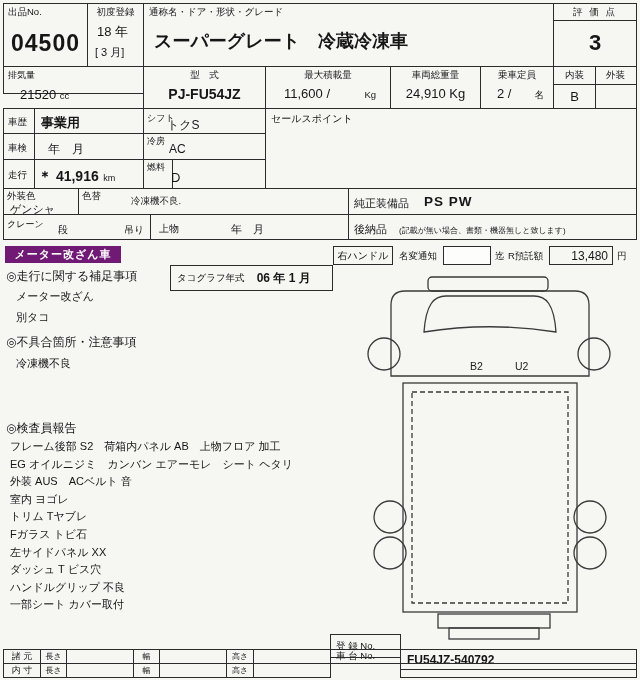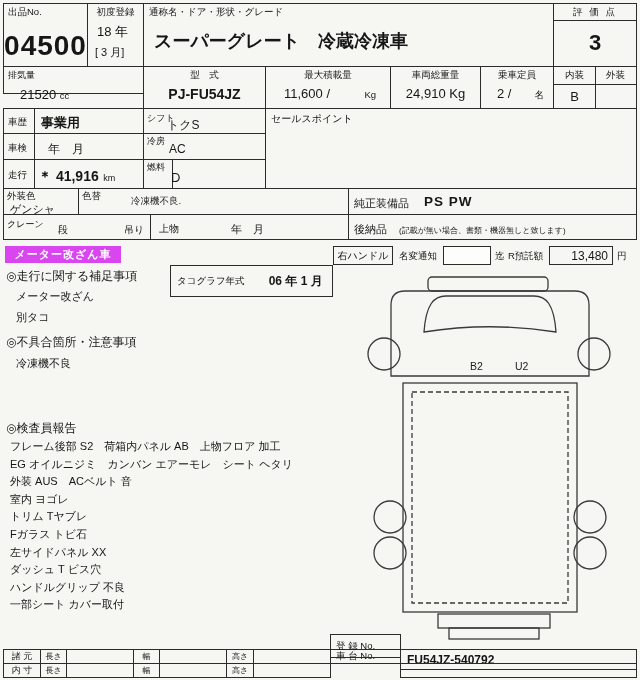--- a/index.html
+++ b/index.html
@@ -19,21 +19,21 @@
 .flexc{display:flex;align-items:center;justify-content:center}
 svg text{font-family:inherit}
 </style>
 </head>
 <body>
 
 <div id="sheet">
 
   <div class="cell" style="left:3px;top:3px;width:85px;height:64px">
     <div class="a l10" style="left:4px;top:2px">出品No.</div>
-    <div class="a b ctr" style="top:26px;font-size:28px;letter-spacing:1px">04500</div>
+    <div class="a b ctr" style="top:26px;font-size:23px;letter-spacing:1px">04500</div>
   </div>
 
   <div class="cell" style="left:87px;top:3px;width:57px;height:64px">
     <div class="a l10 ctr" style="top:2px">初度登録</div>
     <div class="a v13" style="left:9px;top:19px">18 年</div>
     <div class="a v11" style="left:7px;top:41px">[ 3 月]</div>
   </div>
 
   <div class="cell" style="left:143px;top:3px;width:411px;height:64px">
     <div class="a l10" style="left:5px;top:2px">通称名・ドア・形状・グレード</div>
@@ -140,33 +140,33 @@
   </div>
   <div class="cell" style="left:150px;top:214px;width:199px;height:26px">
     <div class="a l11" style="left:8px;top:7px">上物</div>
     <div class="a v11" style="left:80px;top:7px">年　月</div>
   </div>
   <div class="cell" style="left:348px;top:214px;width:289px;height:26px">
     <div class="a v11" style="left:5px;top:7px">後納品</div>
     <div class="a l8" style="left:50px;top:10px">(記載が無い場合、書類・機器無しと致します)</div>
   </div>
 
-  <div class="a flexc" style="left:5px;top:246px;width:116px;height:17px;background:#d946ef;color:#fff;font-size:11px;font-weight:bold;letter-spacing:1px">メーター改ざん車</div>
+  <div class="a flexc" style="left:5px;top:246px;width:116px;height:17px;background:#701a75;color:#fff;font-size:11px;font-weight:bold;letter-spacing:1px">メーター改ざん車</div>
   <div class="cell flexc" style="left:333px;top:246px;width:60px;height:19px;font-size:10px">右ハンドル</div>
   <div class="a l10" style="left:399px;top:250px">名変通知</div>
   <div class="cell" style="left:443px;top:246px;width:48px;height:19px;background:#fdfdfb"></div>
   <div class="a l10" style="left:495px;top:250px">迄</div>
   <div class="a l10" style="left:508px;top:250px">R預託額</div>
   <div class="cell" style="left:549px;top:246px;width:64px;height:19px;display:flex;align-items:center;justify-content:flex-end;padding-right:4px;font-size:12px">
     <span>13,480</span>
   </div>
   <div class="a l10" style="left:617px;top:250px">円</div>
 
   <div class="a v12" style="left:6px;top:268px">◎走行に関する補足事項</div>
-  <div class="cell" style="left:170px;top:265px;width:163px;height:32px;display:flex;align-items:center;gap:24px;padding:0 6px">
+  <div class="cell" style="left:170px;top:265px;width:163px;height:26px;display:flex;align-items:center;gap:12px;padding:0 6px">
     <span class="l10">タコグラフ年式</span>
     <span class="v12 b">06 年 1 月</span>
   </div>
   <div class="a" style="left:16px;top:286px;font-size:11px;line-height:21px">
     <div>メーター改ざん</div>
     <div>別タコ</div>
   </div>
 
   <div class="a v12" style="left:6px;top:334px">◎不具合箇所・注意事項</div>
   <div class="a v11" style="left:16px;top:356px">冷凍機不良</div>

